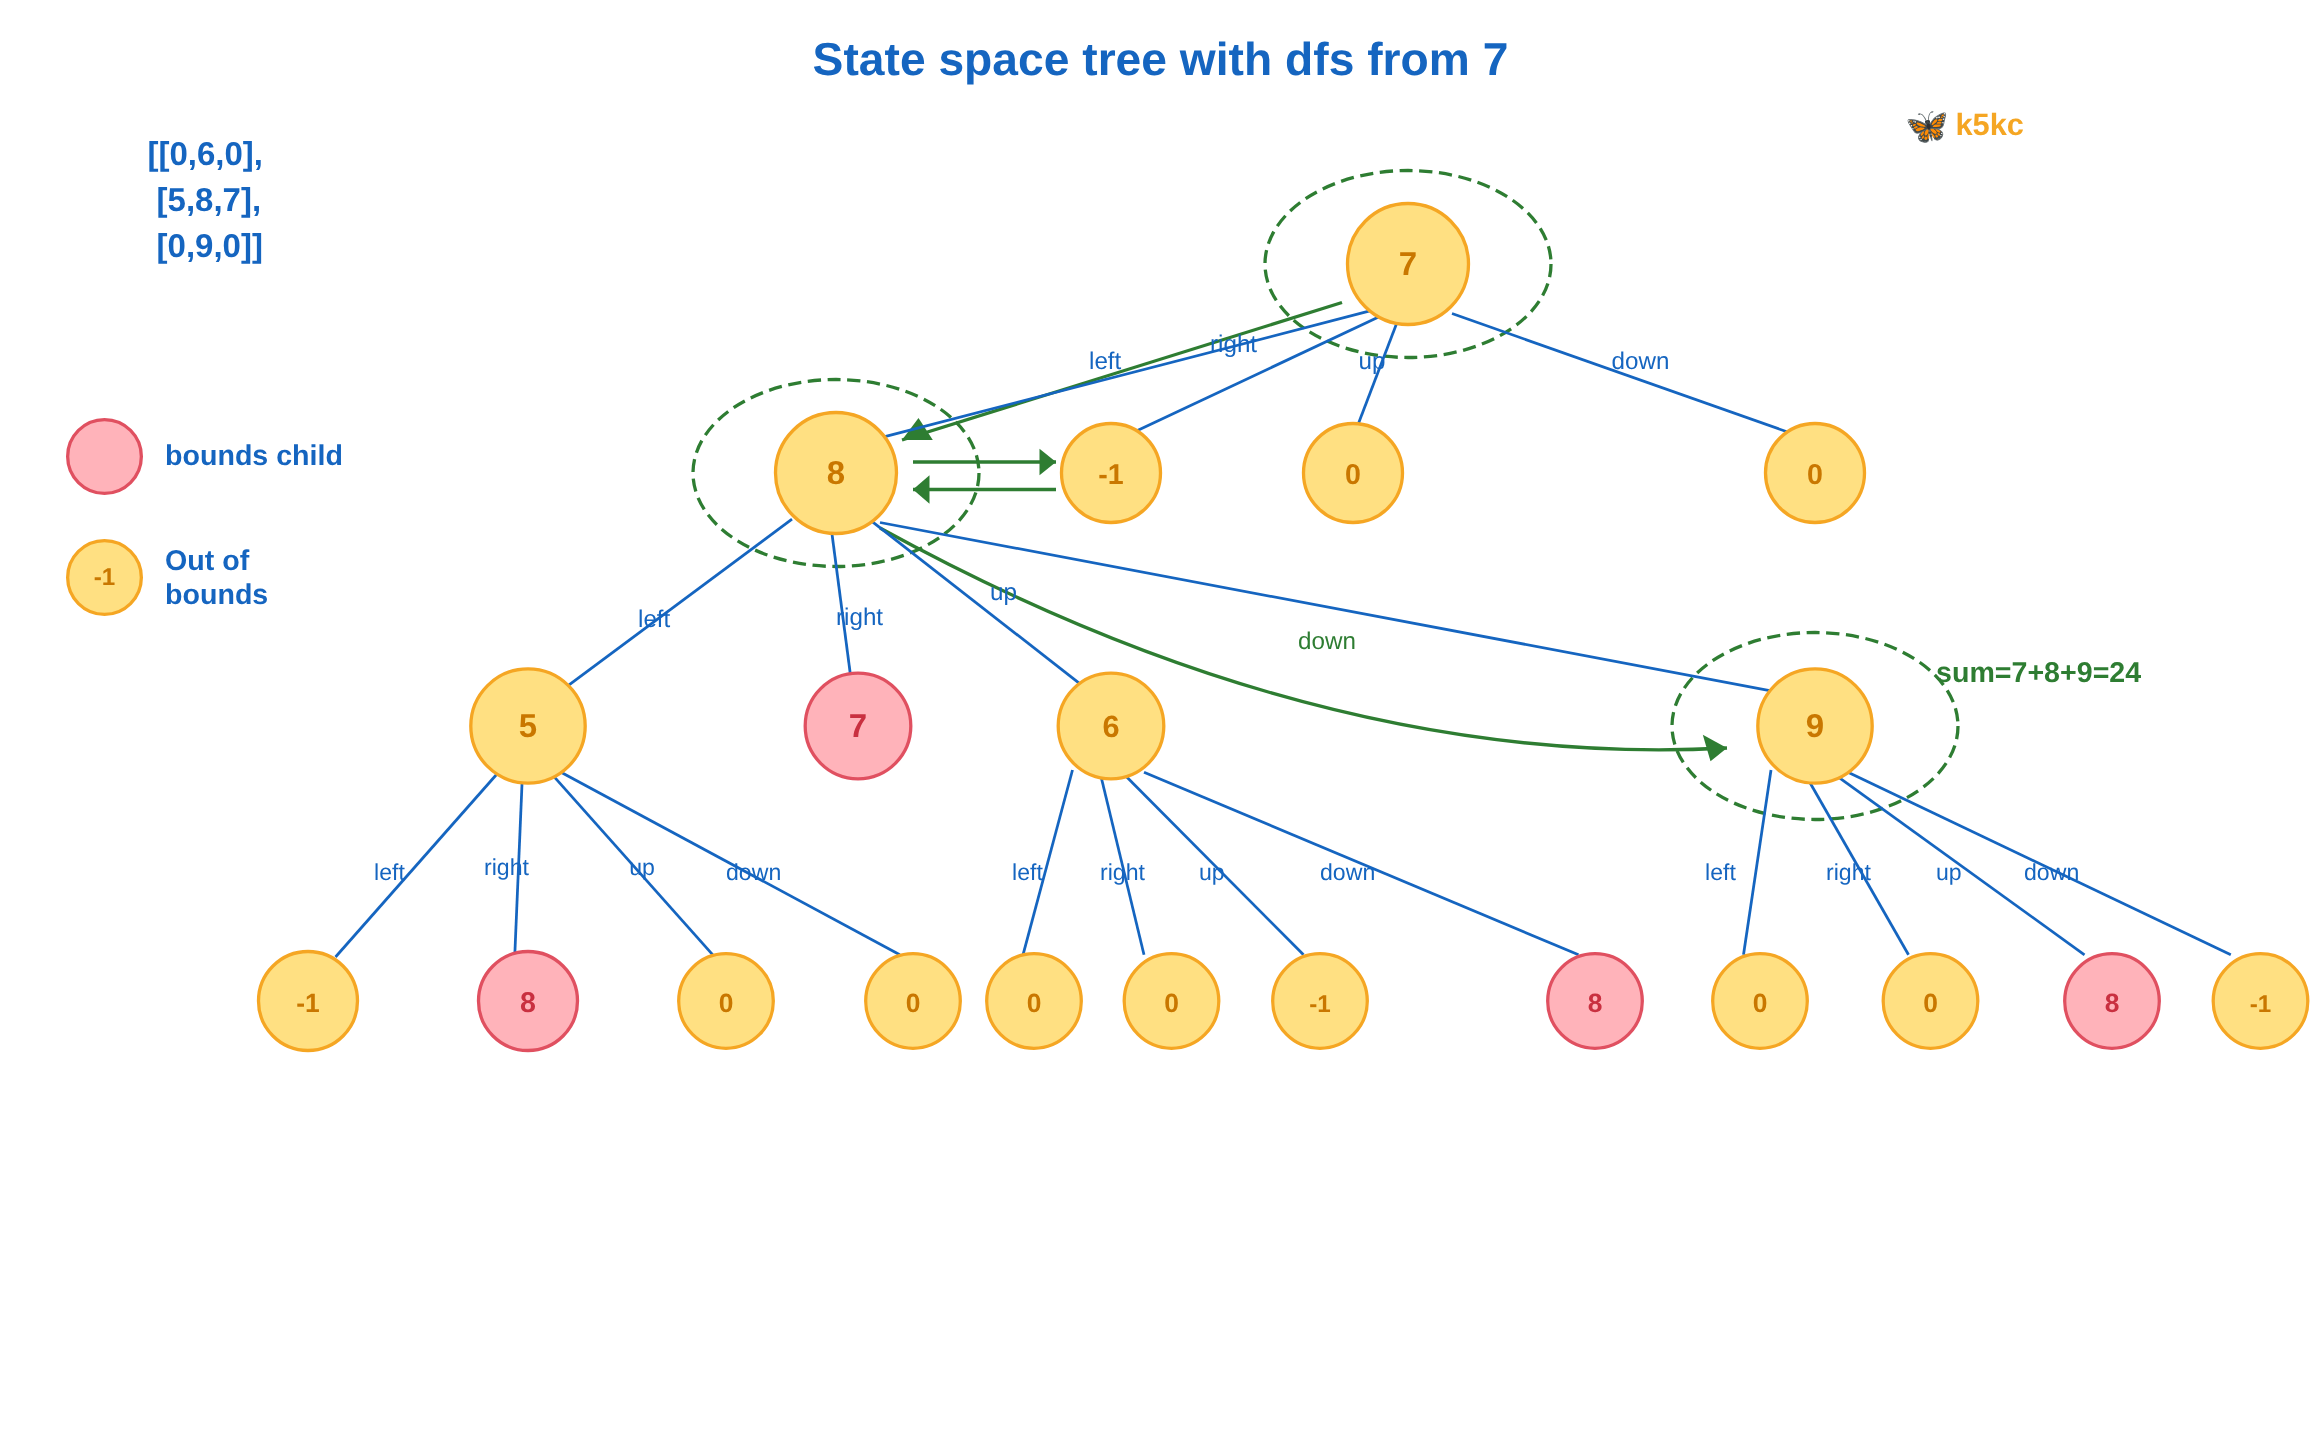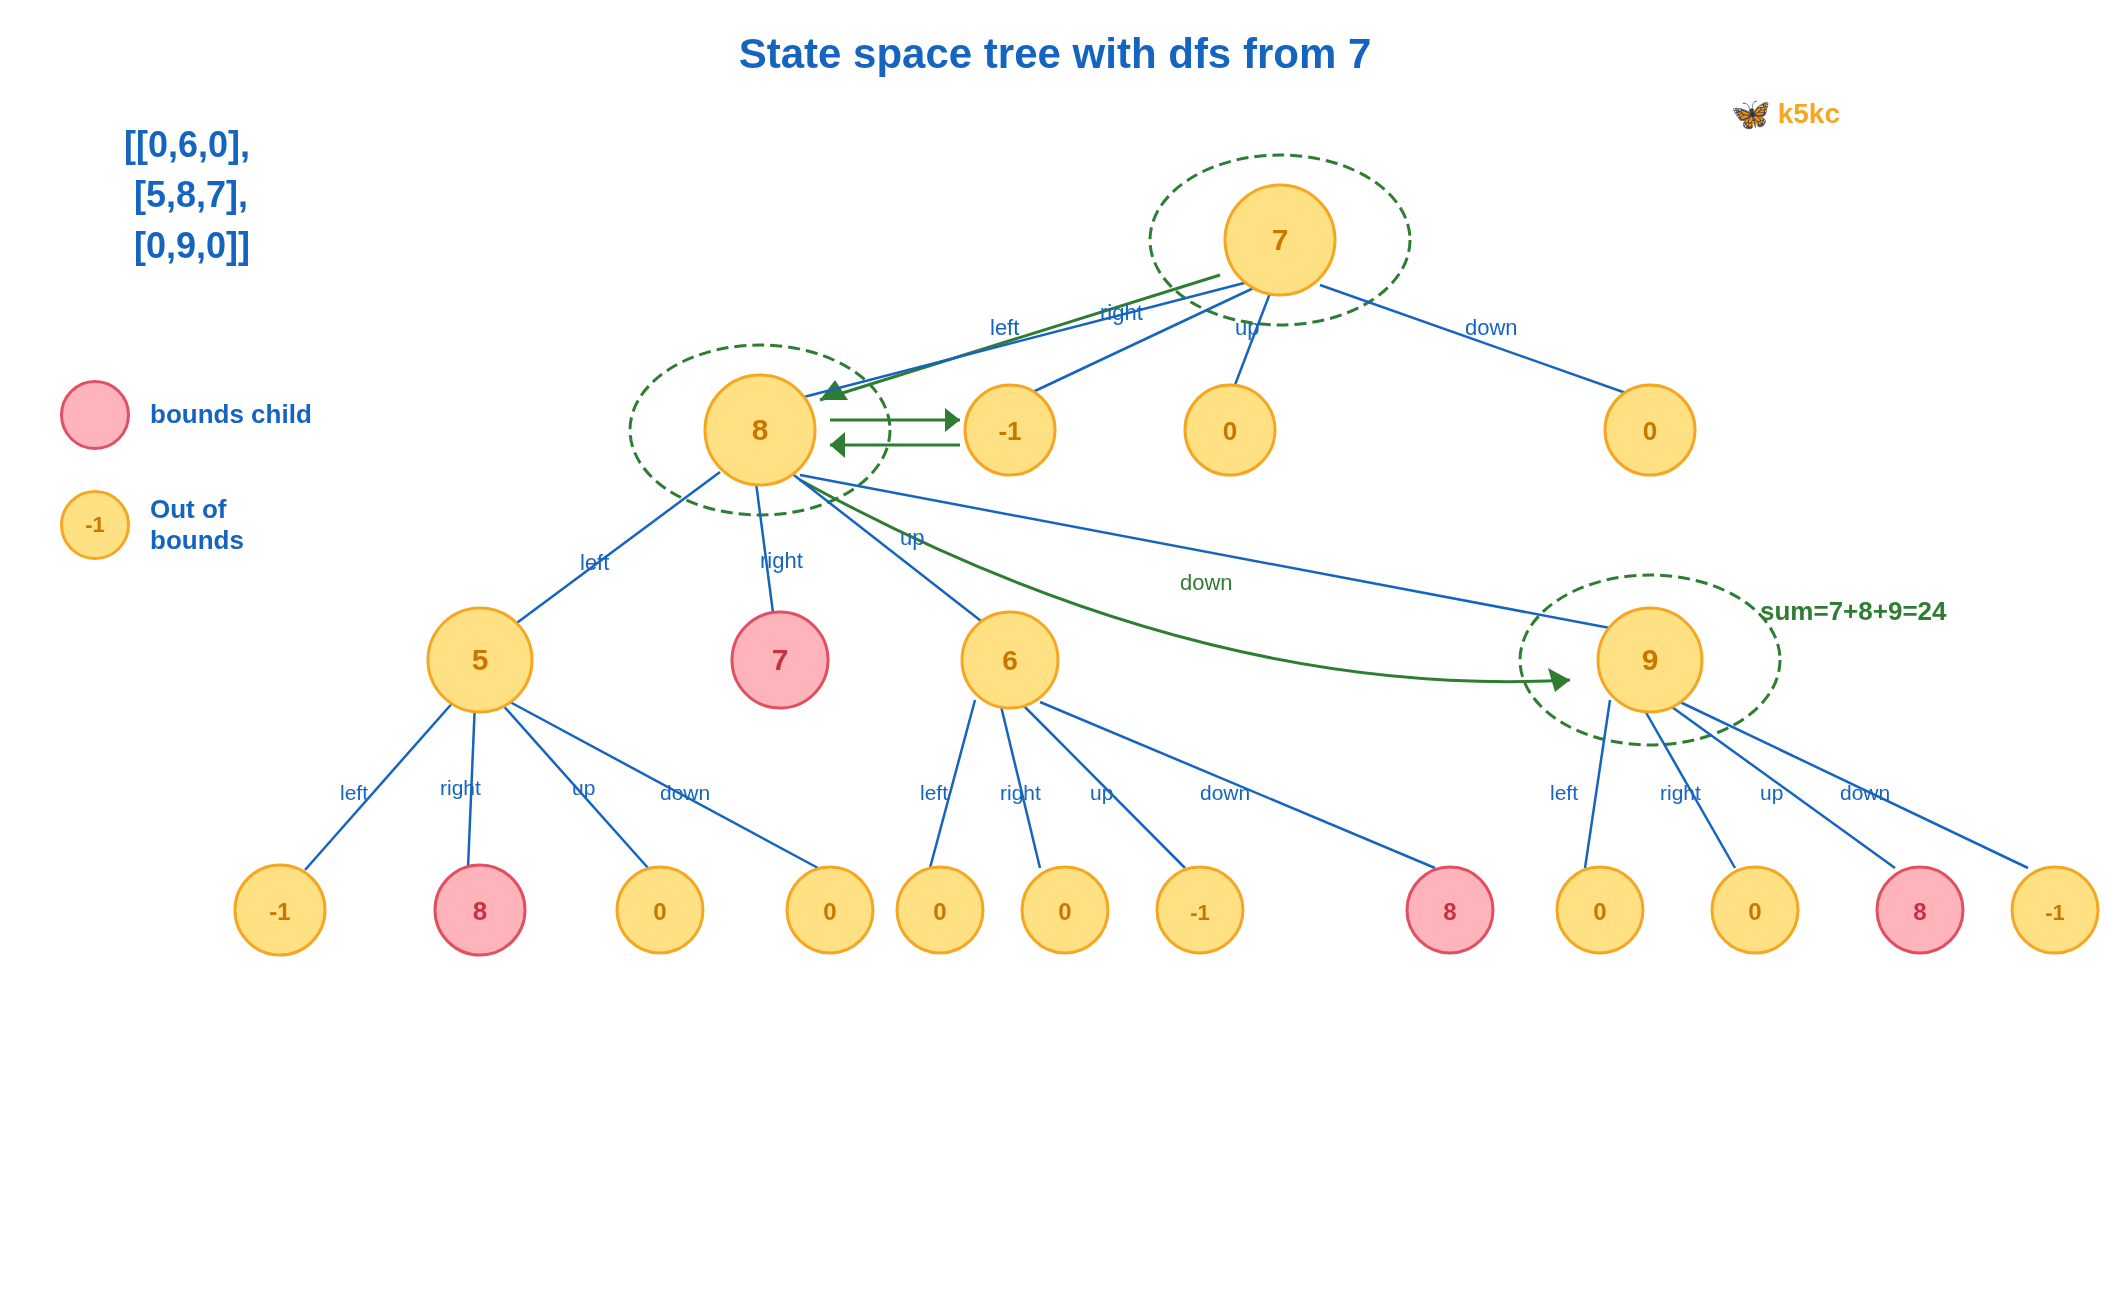--- a/index.html
+++ b/index.html
@@ -29,22 +29,22 @@
       left: 50%;
       transform: translateX(-50%);
       font-size: 42px;
       font-weight: bold;
       color: #1565c0;
       white-space: nowrap;
     }
     .matrix-text {
       position: absolute;
       top: 120px;
-      left: 124px;
-      font-size: 36px;
+      left: 134px;
+      font-size: 30px;
       color: #1565c0;
       font-weight: bold;
       line-height: 1.4;
     }
     .logo {
       position: absolute;
       top: 95px;
       right: 270px;
       font-size: 28px;
       color: #f5a623;

